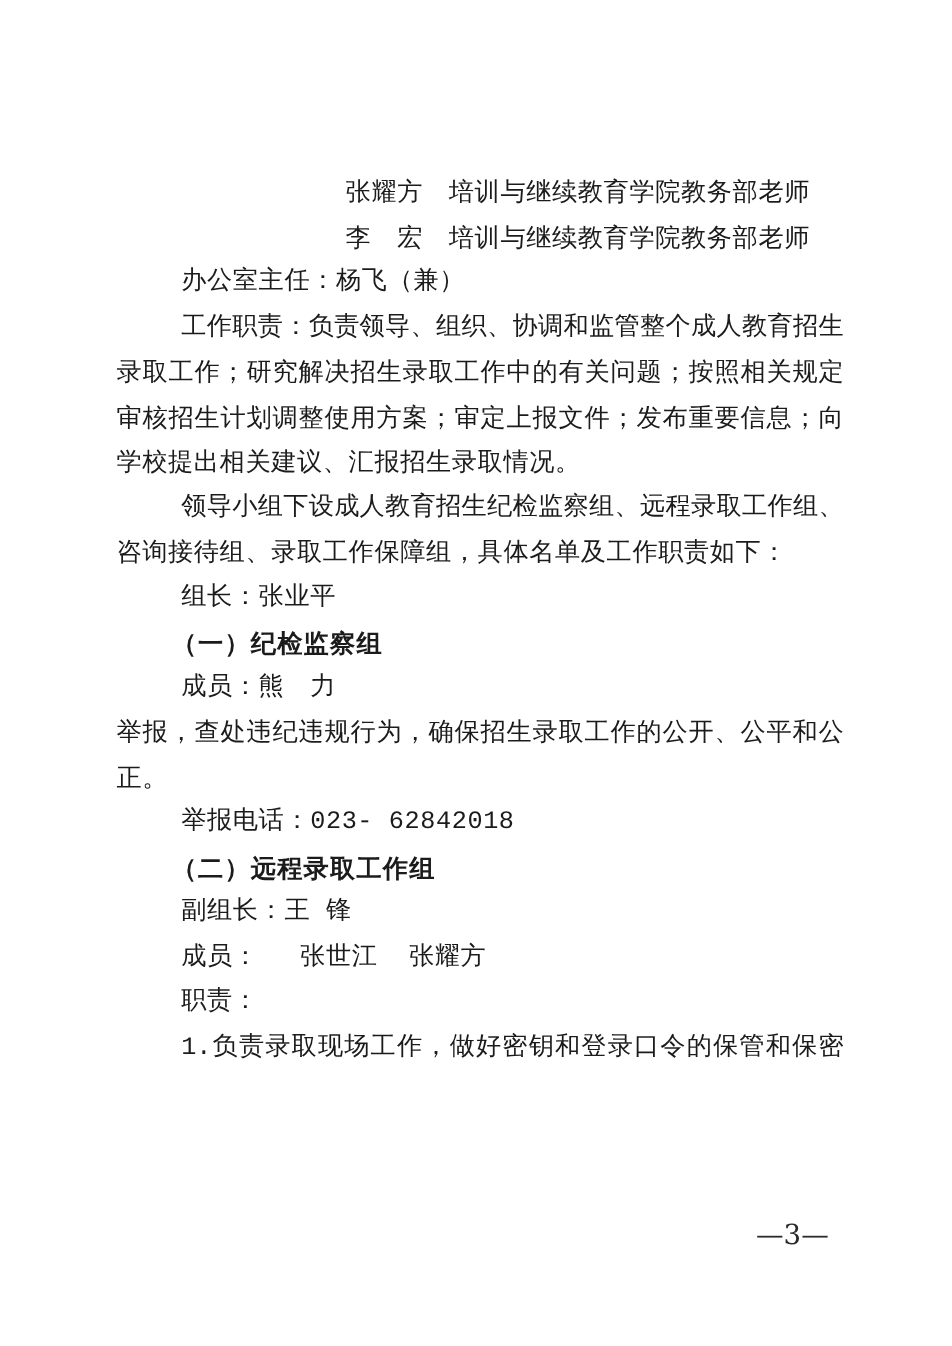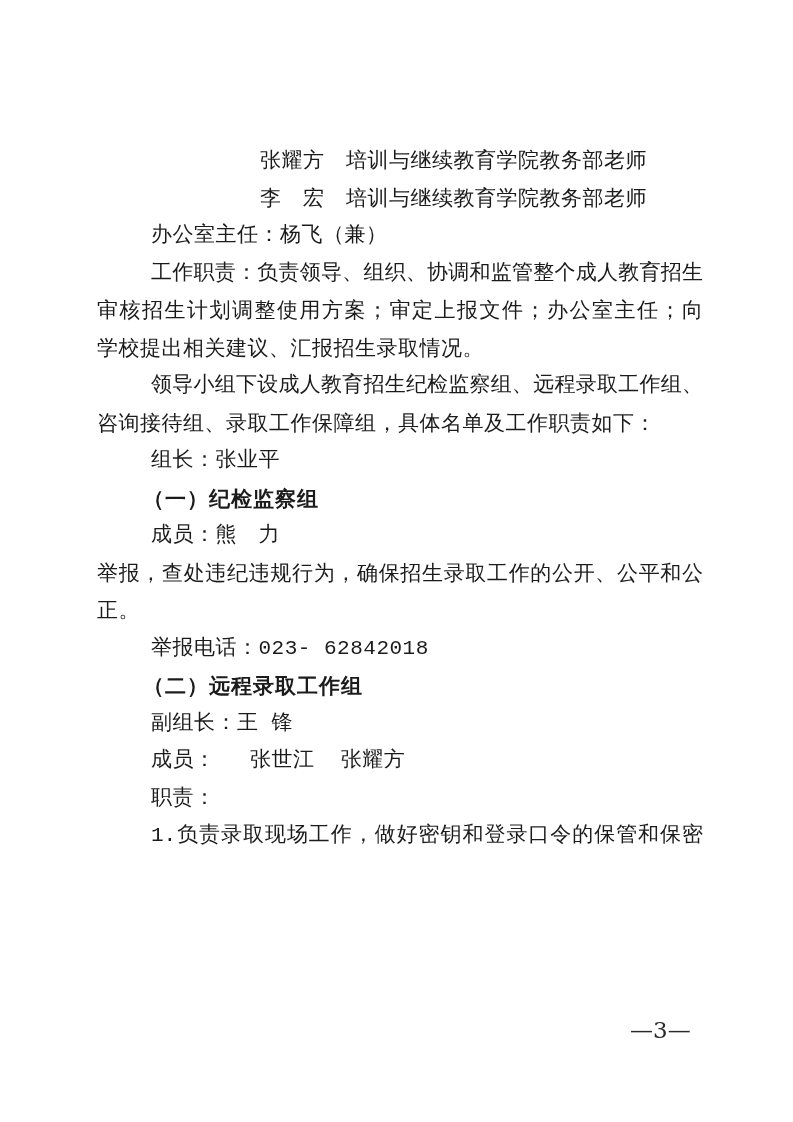--- a/index.html
+++ b/index.html
@@ -28,20 +28,21 @@
     font-size: 21px;
     letter-spacing: 0.5px;
     white-space: pre;
   }
   .line.indent {
     padding-left: 54px;
     font-family: Liberation Mono, monospace;
   }
   .line.name {
     padding-left: 163px;
+    text-align: center;
   }
   .line.bold {
     font-weight: bold;
     padding-left: 46px;
     letter-spacing: 1px;
   }
   .line.justify {
     white-space: normal;
     text-align: justify;
     text-align-last: justify;
@@ -60,21 +61,22 @@
 </style>
 </head>
 <body>
 
 <div class="page">
   <div class="content">
       <div class="line name">张耀方　培训与继续教育学院教务部老师</div>
       <div class="line name">李　宏　培训与继续教育学院教务部老师</div>
       <div class="line indent">办公室主任：杨飞（兼）</div>
       <div class="line indent justify">工作职责：负责领导、组织、协调和监管整个成人教育招生</div>
-      <div class="line justify">审核招生计划调整使用方案；审定上报文件；办公室主任；向</div>
+      <div class="line justify">录取工作；研究解决招生录取工作中的有关问题；按照相关规定</div>
+      <div class="line justify">审核招生计划调整使用方案；审定上报文件；发布重要信息；向</div>
       <div class="line">学校提出相关建议、汇报招生录取情况。</div>
       <div class="line indent justify">领导小组下设成人教育招生纪检监察组、远程录取工作组、</div>
       <div class="line">咨询接待组、录取工作保障组，具体名单及工作职责如下：</div>
       <div class="line indent">组长：张业平</div>
       <div class="line bold">（一）纪检监察组</div>
       <div class="line indent">成员：熊　力</div>
       <div class="line justify">举报，查处违纪违规行为，确保招生录取工作的公开、公平和公</div>
       <div class="line">正。</div>
       <div class="line indent">举报电话：023- 62842018</div>
       <div class="line bold">（二）远程录取工作组</div>

